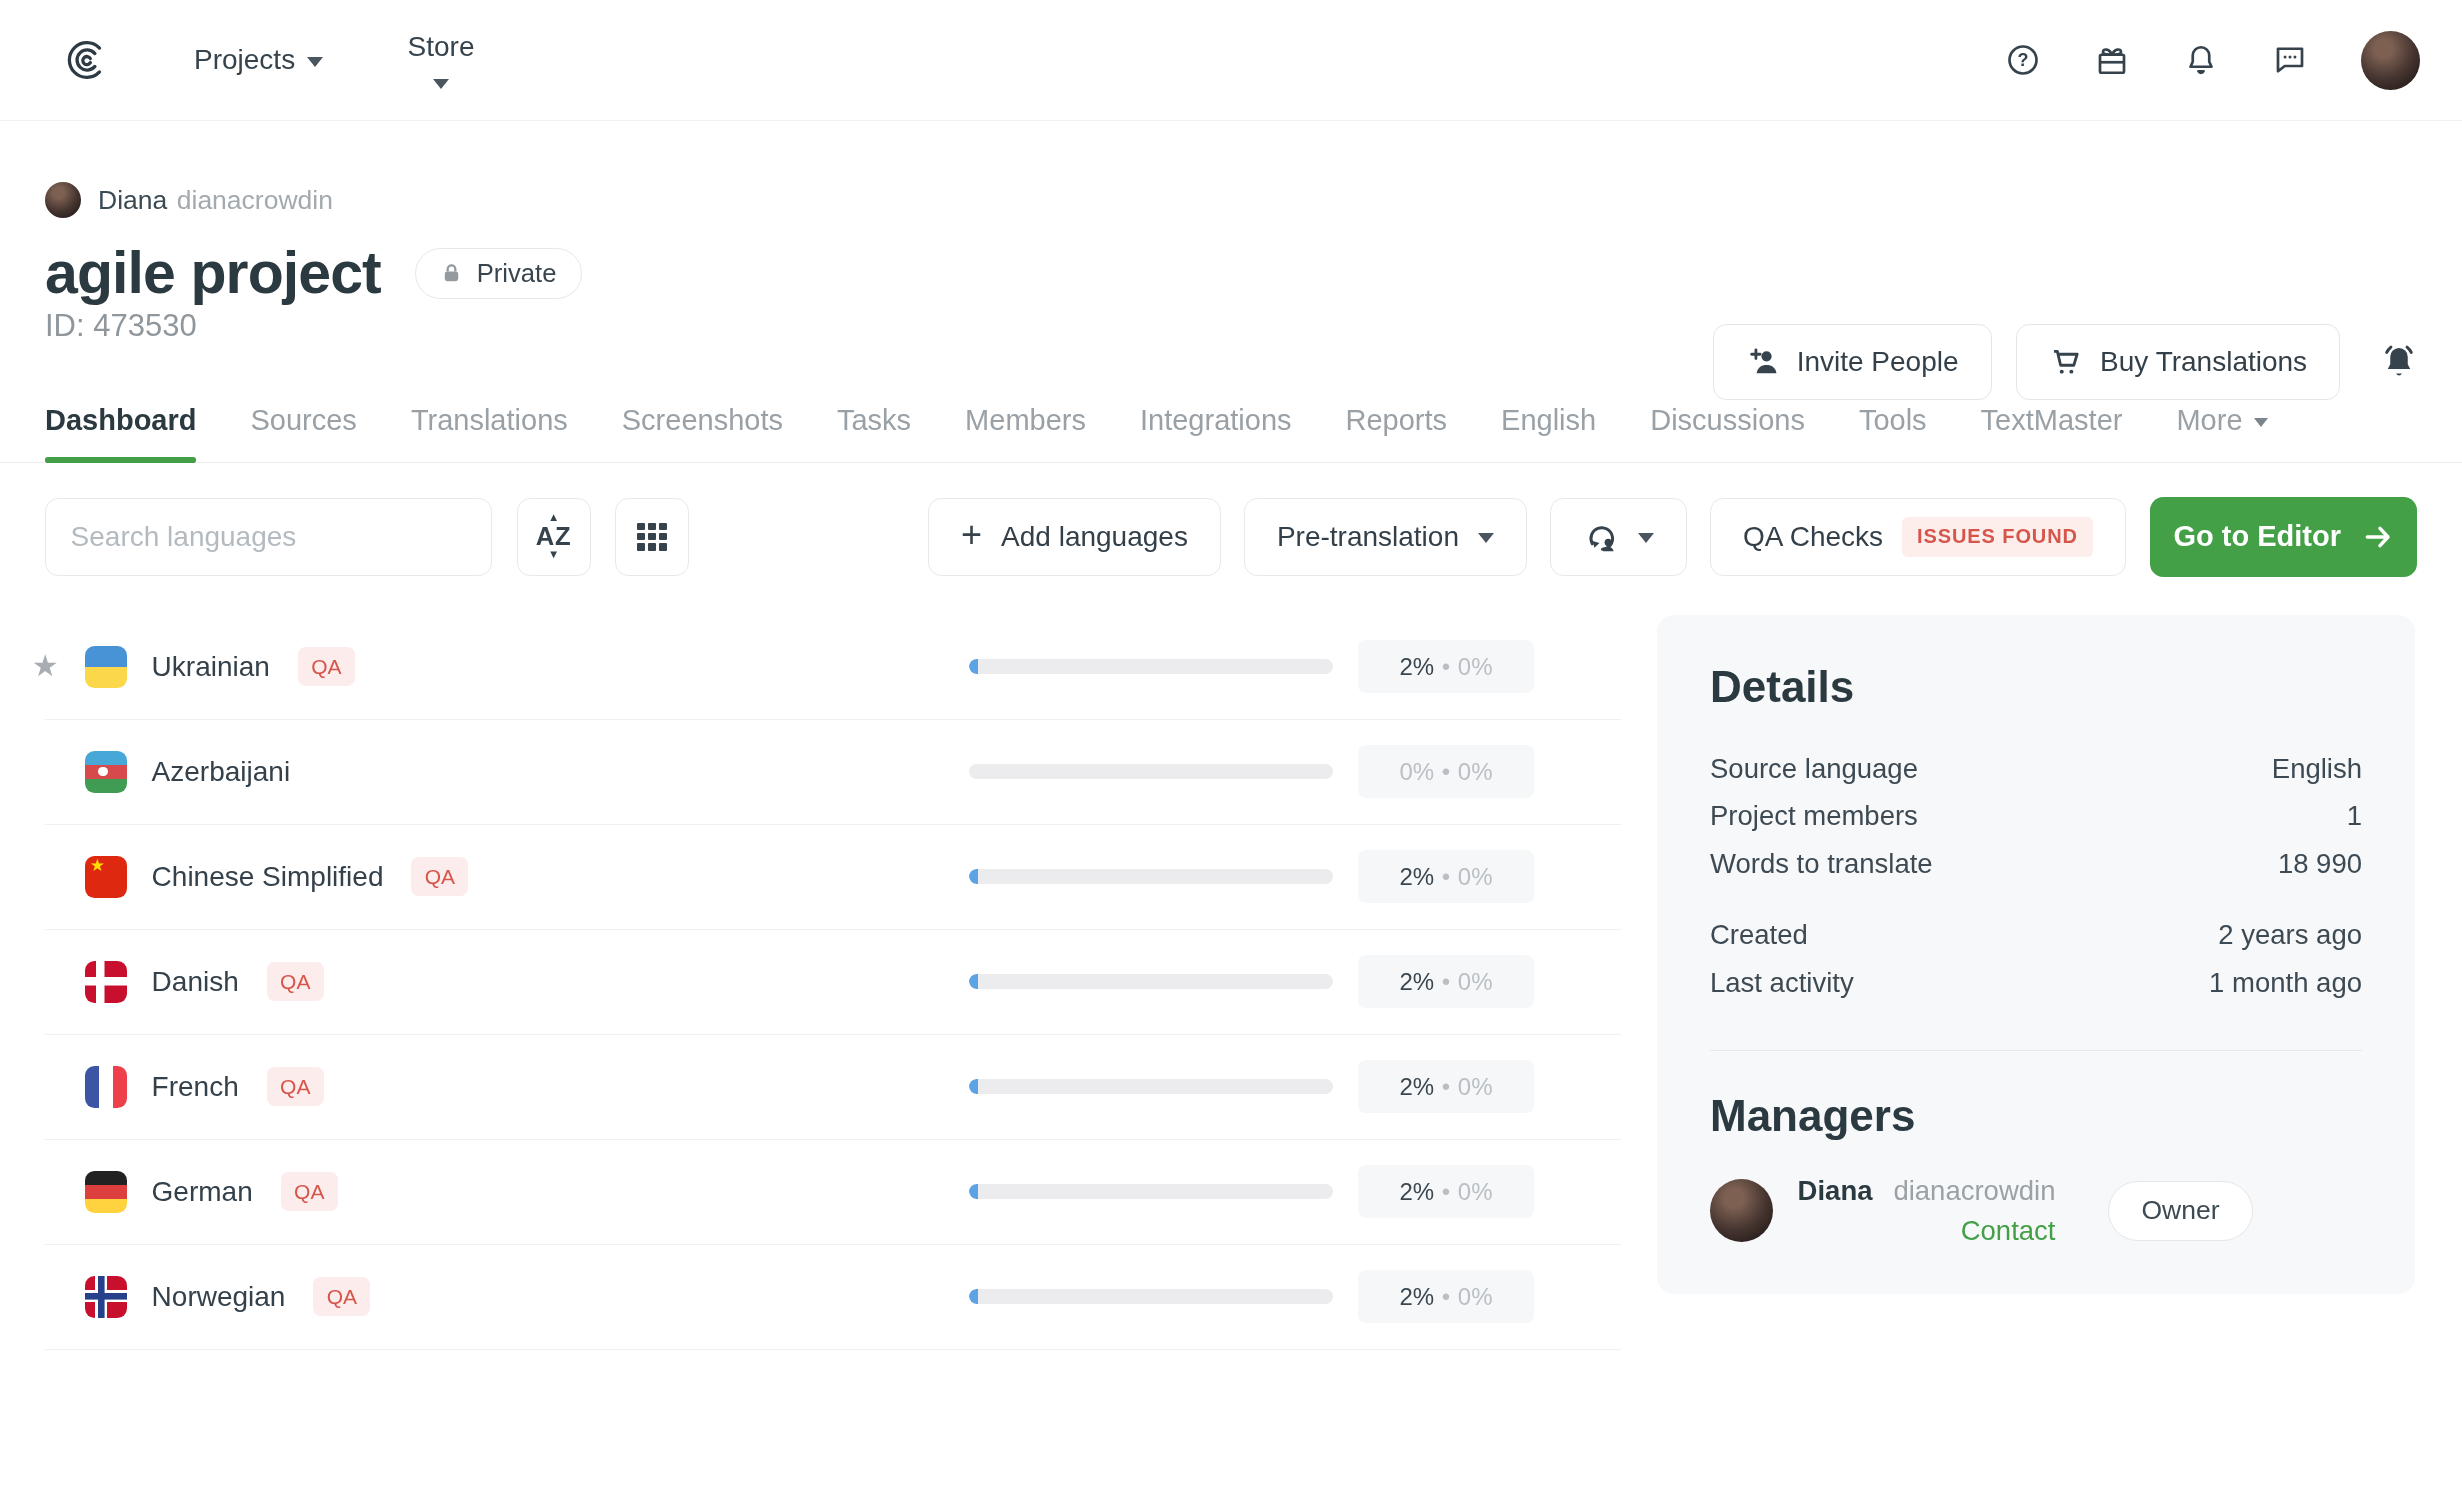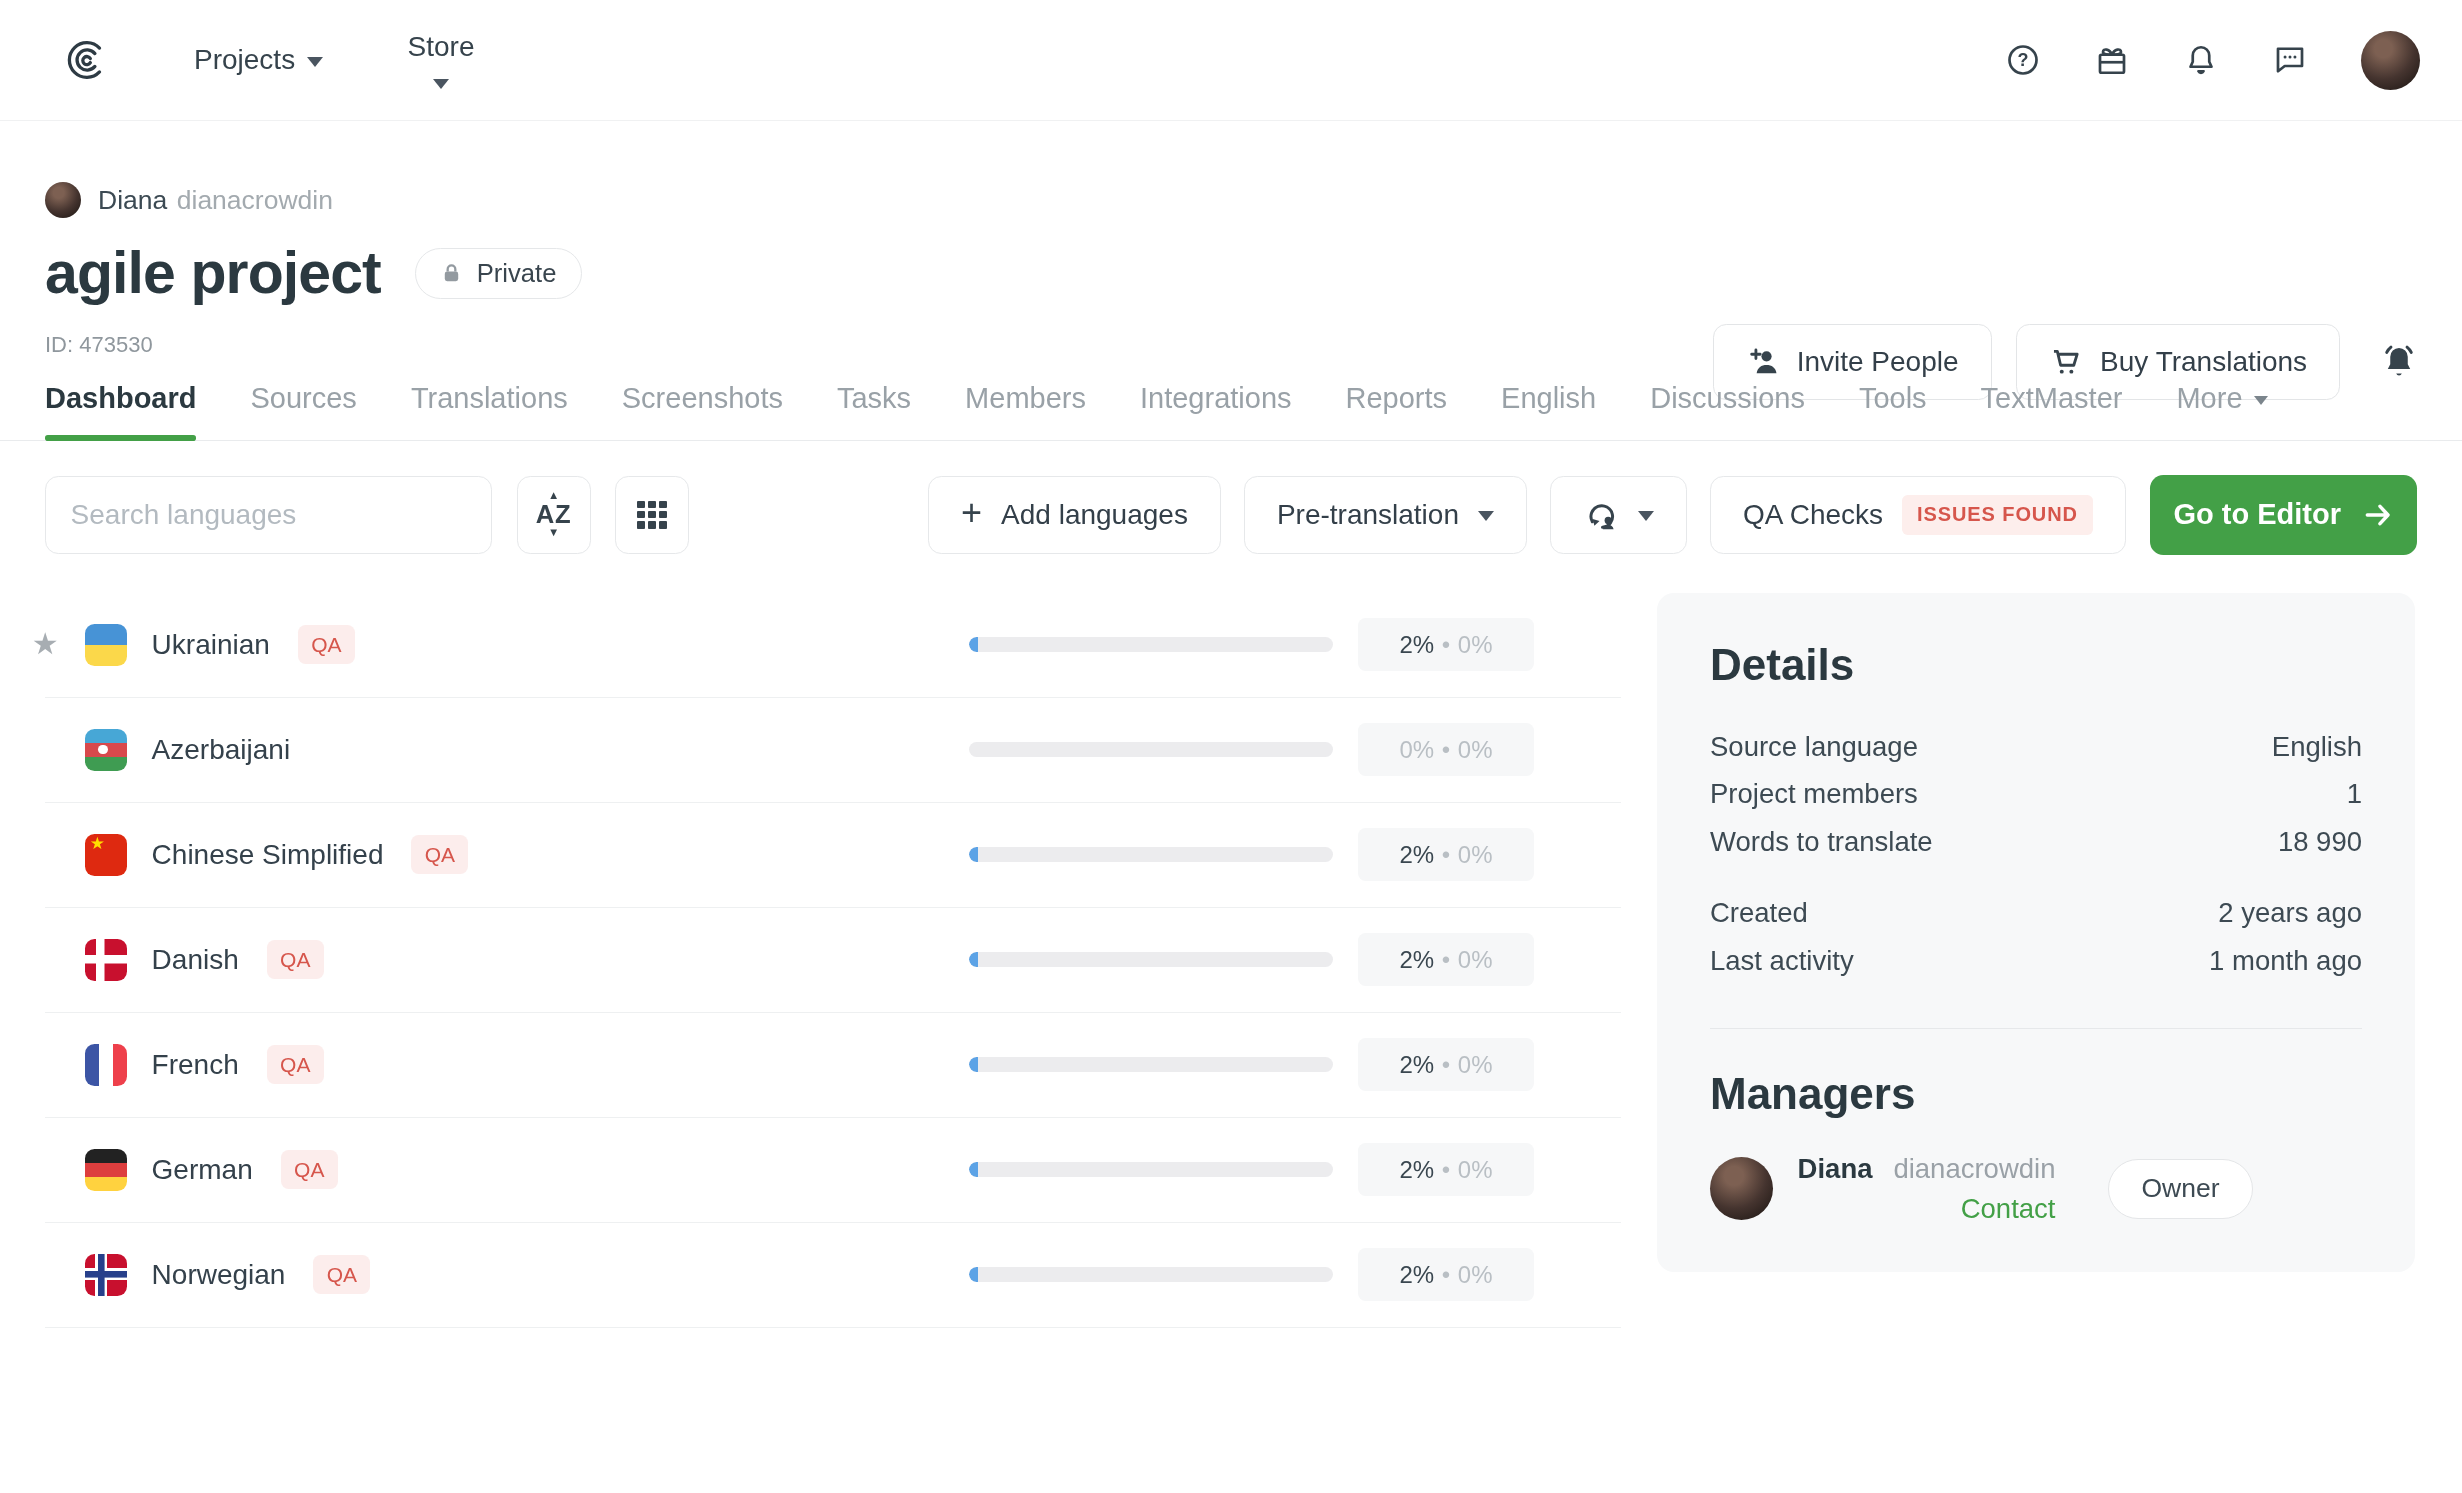--- a/index.html
+++ b/index.html
@@ -29,29 +29,29 @@
   .header { position:relative; padding:0 45px; }
   .breadcrumb { margin-top:61px; display:flex; align-items:center; }
   .avatar.crumb { width:36px; height:36px; }
   .crumb-name { margin-left:17px; font-size:26.5px; color:#3c4a53; }
   .crumb-user { margin-left:9.5px; font-size:26.5px; color:#a3aaaf; }
   .title-row { margin-top:21px; display:flex; align-items:center; }
   .page-title { font-size:59px; font-weight:700; color:#2b3940; letter-spacing:-0.9px; }
   .private-pill { margin-left:34px; height:51px; display:flex; align-items:center; gap:13.3px;
     border:1.9px solid #e5e7e9; border-radius:946px; padding:0 24.6px; background:#fff; }
   .private-pill span { font-size:25.6px; color:#39454e; }
-  .project-id { margin-top:25px; font-size:22px; color:#8f979d; }
+  .project-id { margin-top:1px; font-size:31px; color:#8f979d; }
   .header-actions { position:absolute; top:142px; right:42px; display:flex; align-items:center; gap:24.6px; }
   .btn { display:flex; align-items:center; gap:17px; height:76px; padding:0 32px; background:#fff;
     border:1.9px solid #e3e5e7; border-radius:13.3px; font-size:28px; color:#333f49; cursor:pointer;
     font-family:"Liberation Sans", sans-serif; }
   .watch-bell { width:42px; height:42px; margin-left:13.3px; cursor:pointer; }
 
   
-  .tabs { margin-top:24px; padding:0 45px; display:flex; gap:54px; border-bottom:0.9px solid #e9ebed; }
+  .tabs { margin-top:60px; padding:0 45px; display:flex; gap:54px; border-bottom:0.9px solid #e9ebed; }
   .tab { font-size:29px; color:#99a1a7; padding-bottom:24.6px; position:relative; cursor:pointer;
     display:flex; align-items:center; gap:11.4px; }
   .tab.active { color:#2b3940; font-weight:700; }
   .tab.active::after { content:''; position:absolute; left:0; right:0; bottom:-1.9px; height:6.6px;
     background:#43a047; border-radius:2.8px; }
   .tab .caret { border-top-width:9.5px; border-left-width:7.6px; border-right-width:7.6px; border-top-color:#7b858c; }
 
   
   .toolbar { margin-top:34px; padding:0 45px; display:flex; align-items:center; }
   .lang-search { width:447px; height:78px; border:1.9px solid #e6e8ea; border-radius:13.3px;

